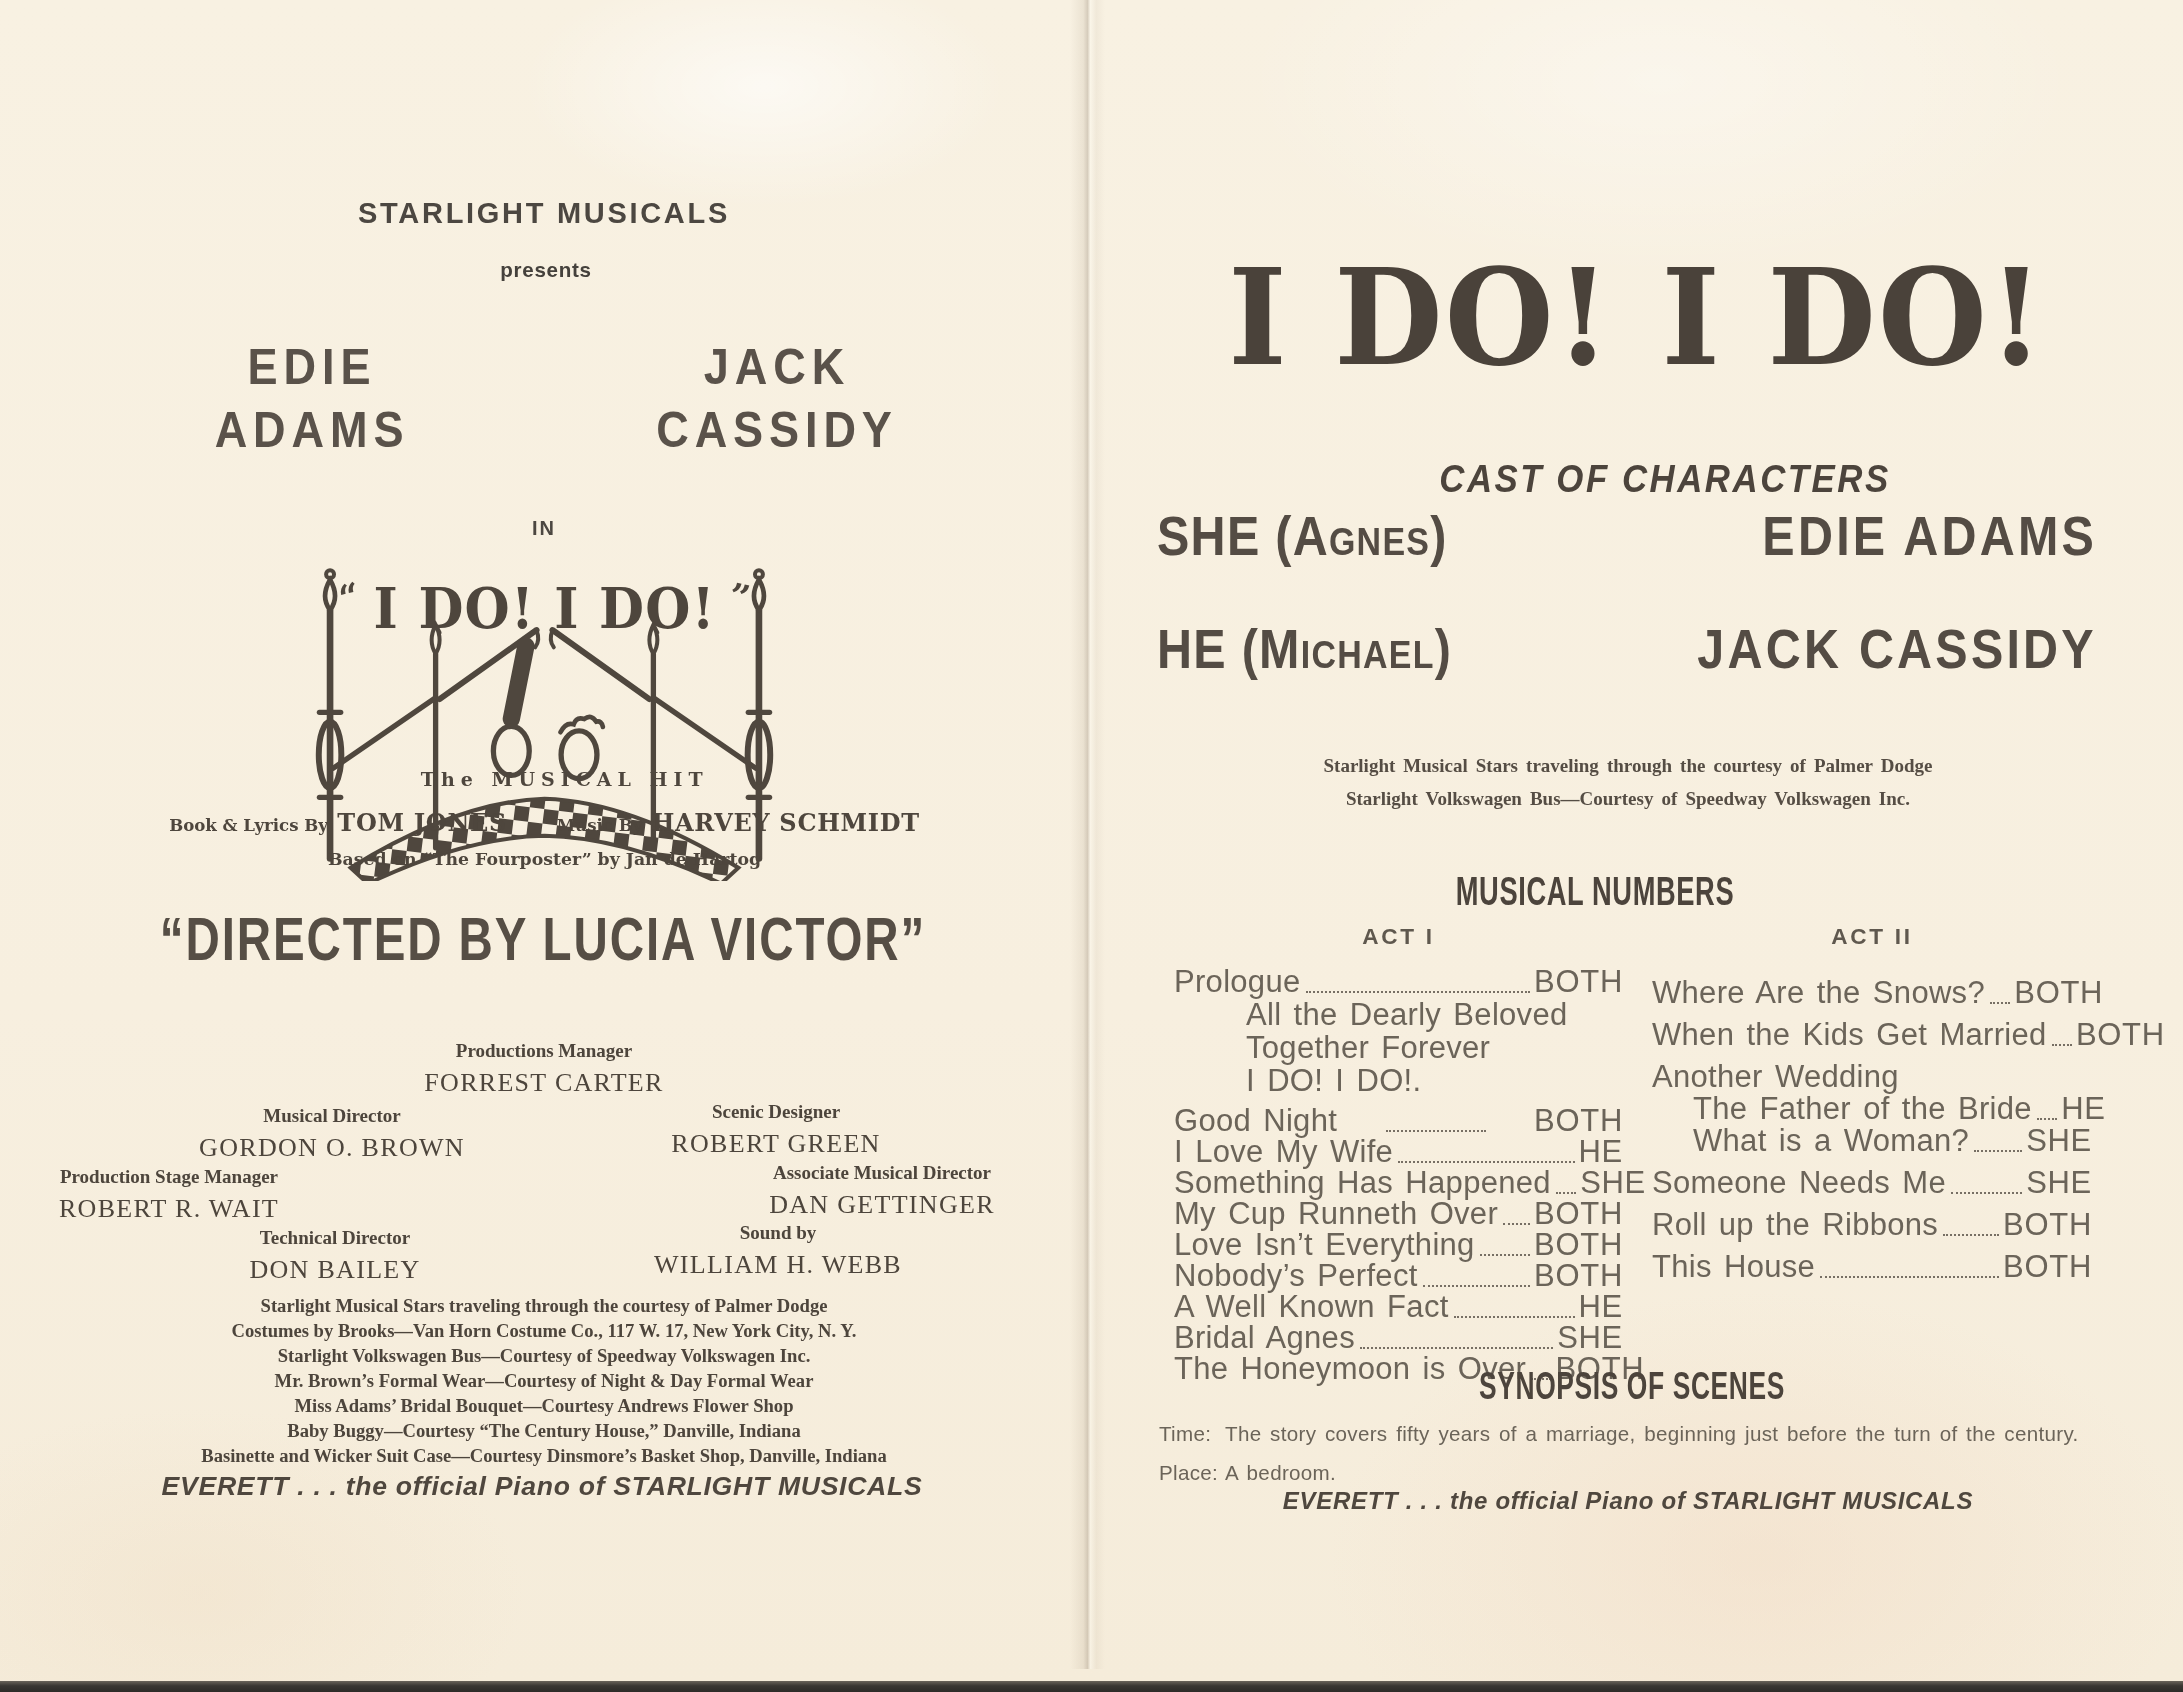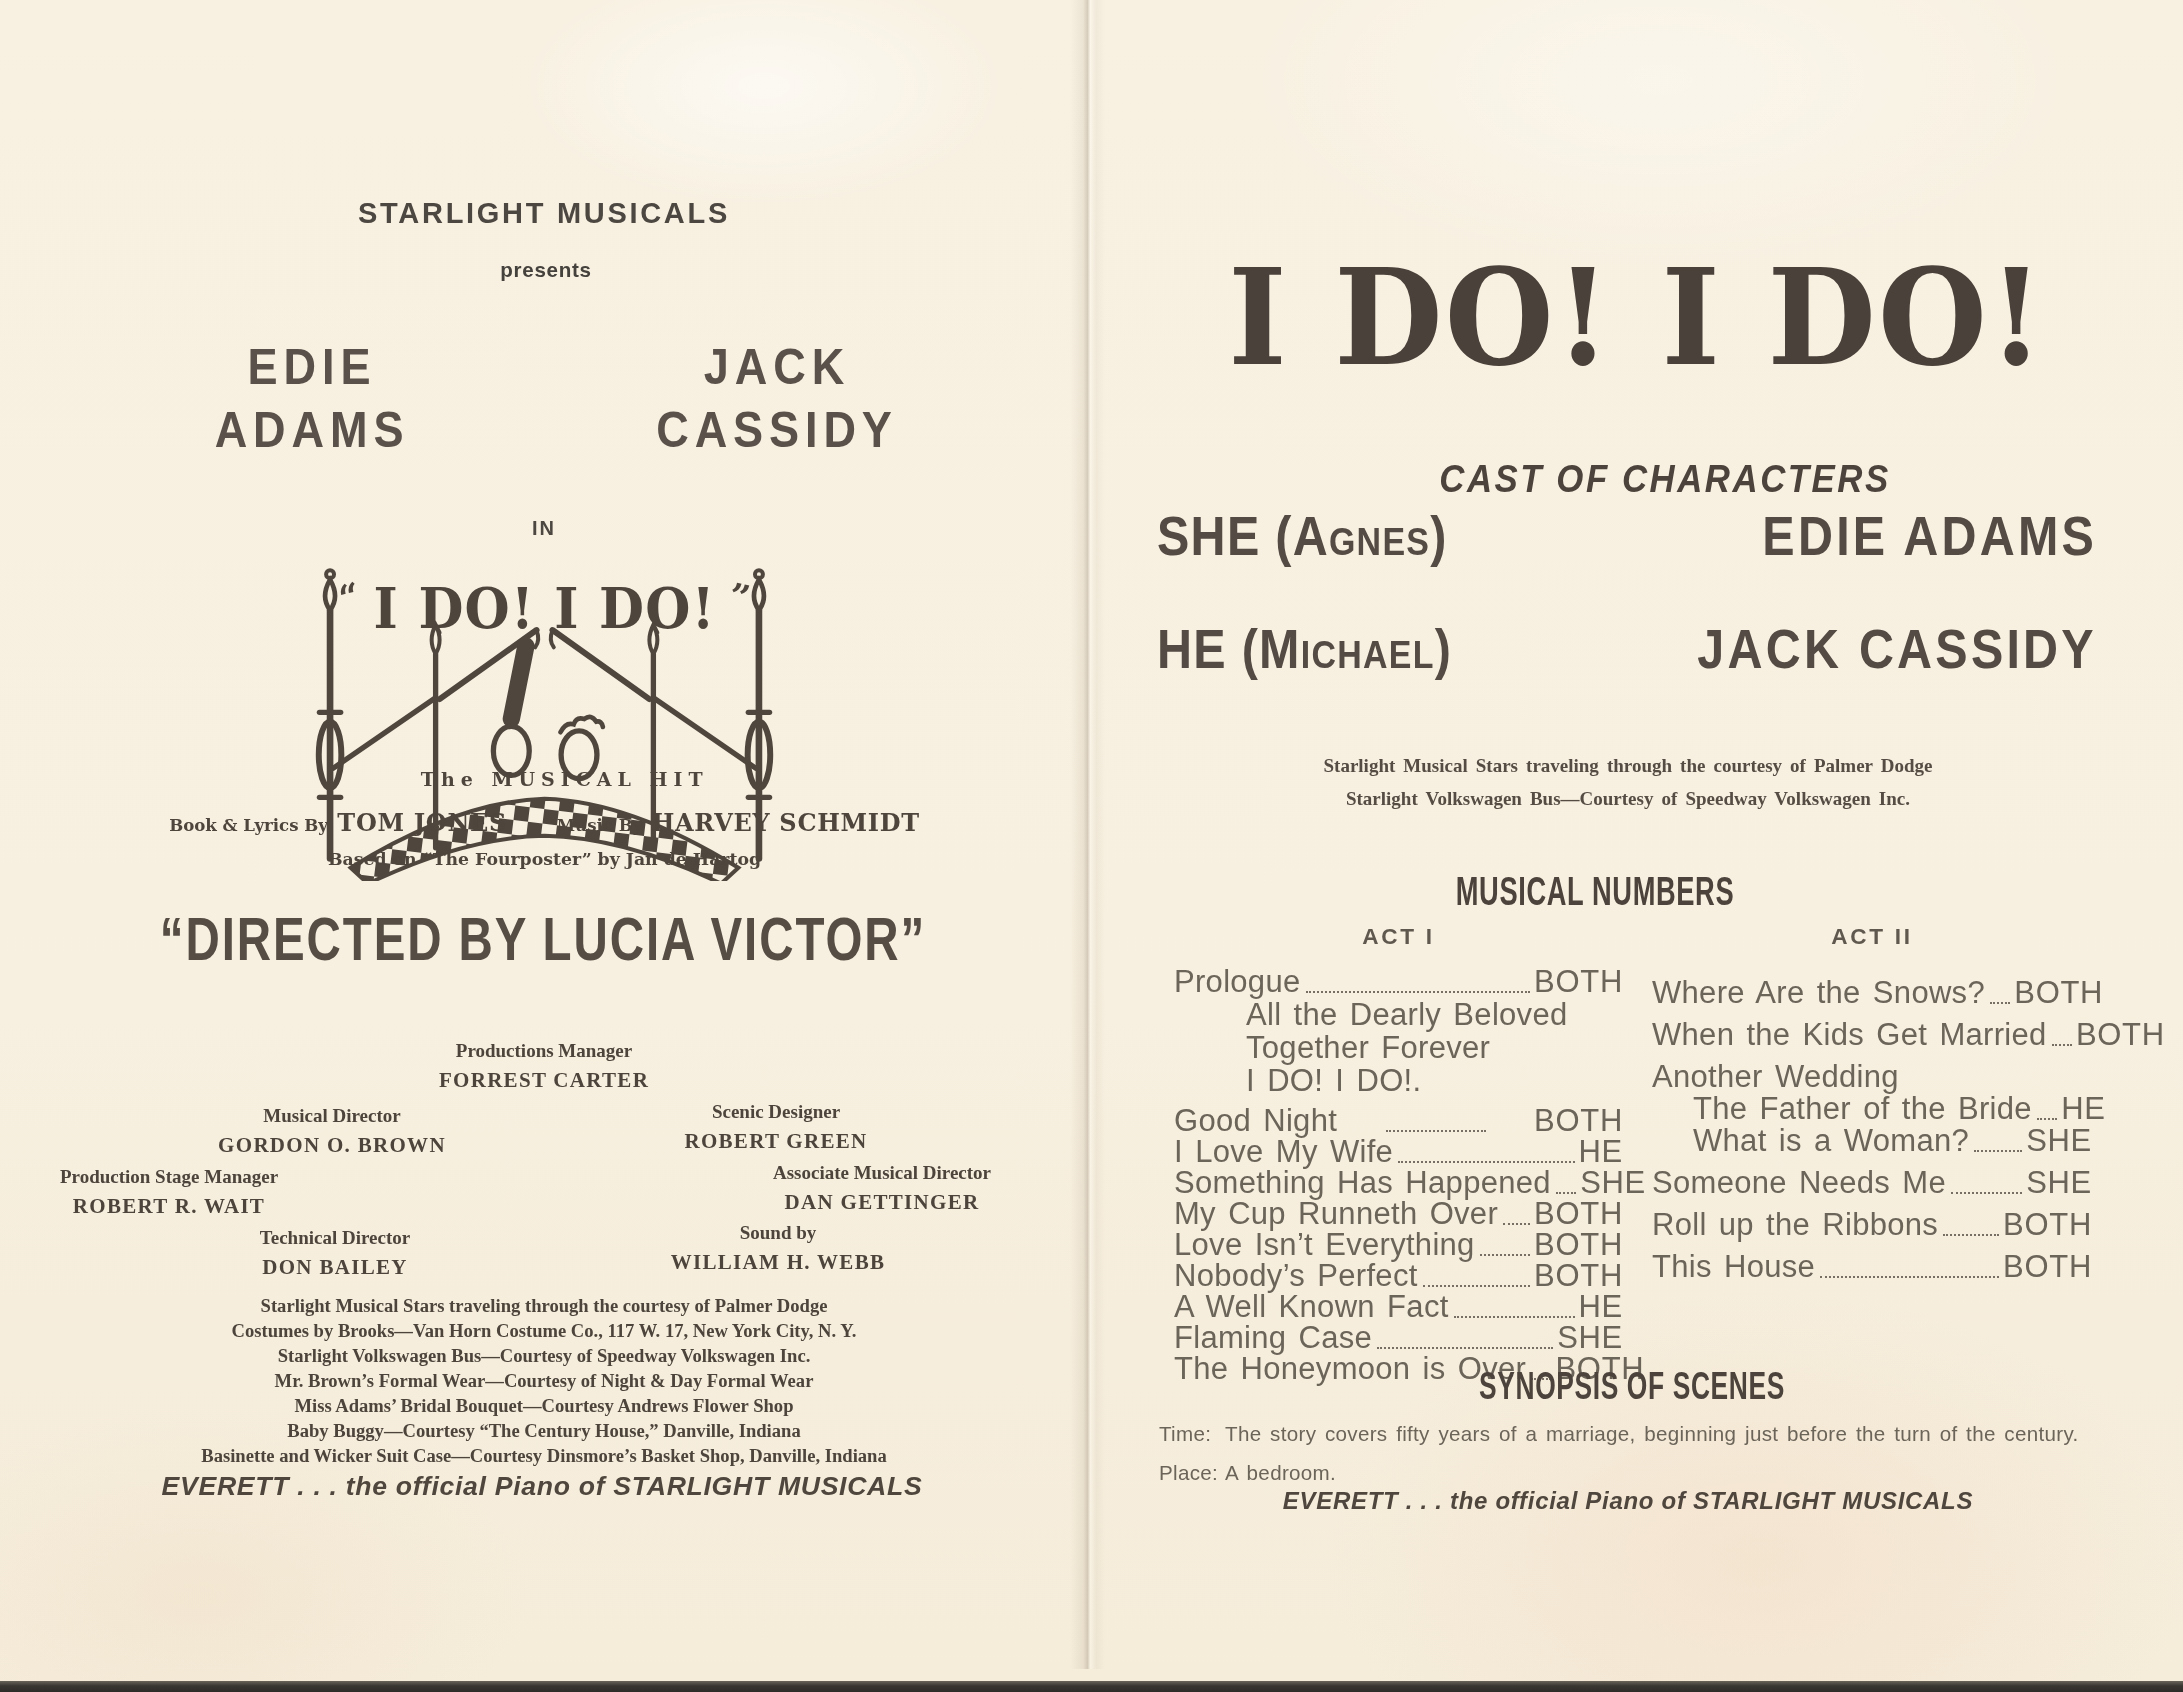--- a/index.html
+++ b/index.html
@@ -82,21 +82,21 @@
   }
   .directed{
     font-size:50px;font-weight:700;color:#564e45;letter-spacing:2px;
     white-space:nowrap;transform:translateX(-50%) scale(0.95,1.22);
   }
   .credit-block{
     transform:translateX(-50%);text-align:center;color:#4d453c;
     font-family:"Liberation Serif",serif;white-space:nowrap;
   }
   .credit-role{font-size:19px;font-weight:700;margin-bottom:6px;}
-  .credit-name{font-size:21px;font-weight:700;letter-spacing:1.3px;}
+  .credit-name{font-size:26px;font-weight:400;letter-spacing:1.3px;}
   .acks{
     transform:translateX(-50%);text-align:center;color:#4d453c;
     font-family:"Liberation Serif",serif;font-size:18.6px;font-weight:700;
     line-height:25px;white-space:nowrap;
   }
   .piano-line{
     transform:translateX(-50%);
     font-size:26.6px;font-weight:700;font-style:italic;color:#4f473e;
     letter-spacing:0.7px;white-space:nowrap;
   }
@@ -364,21 +364,21 @@
         <span class="song-title">Nobody’s Perfect</span>
         <span class="dots"></span>
         <span class="song-performer">BOTH</span>
       </div>
       <div class="song-row">
         <span class="song-title">A Well Known Fact</span>
         <span class="dots"></span>
         <span class="song-performer">HE</span>
       </div>
       <div class="song-row">
-        <span class="song-title">Flaming Case</span>
+        <span class="song-title">Bridal Agnes</span>
         <span class="dots"></span>
         <span class="song-performer">SHE</span>
       </div>
       <div class="song-row">
         <span class="song-title">The Honeymoon is Over</span>
         <span class="dots"></span>
         <span class="song-performer">BOTH</span>
       </div>
     </div>
 

